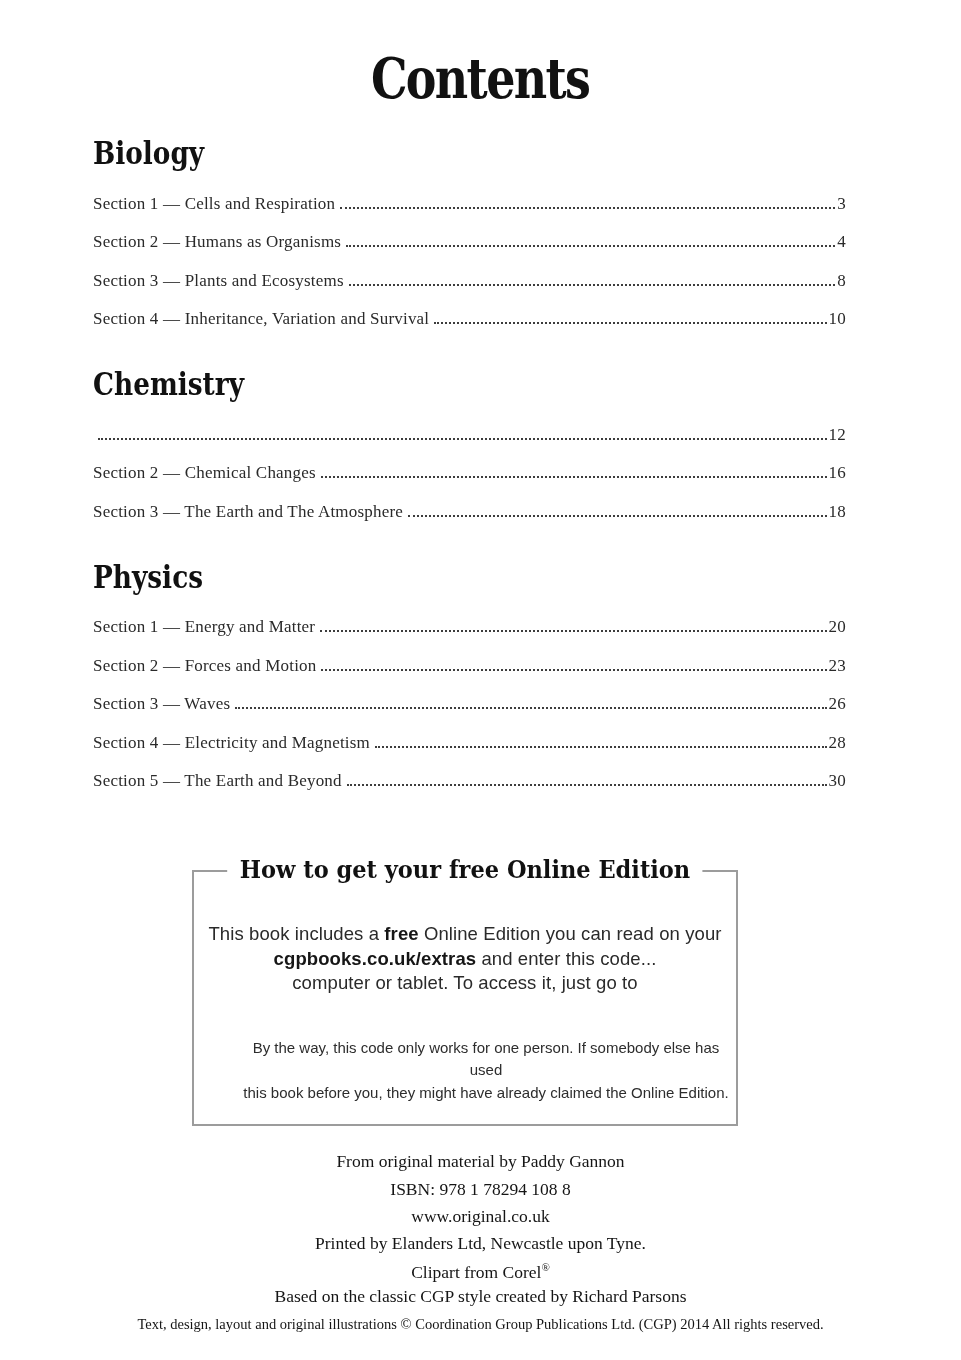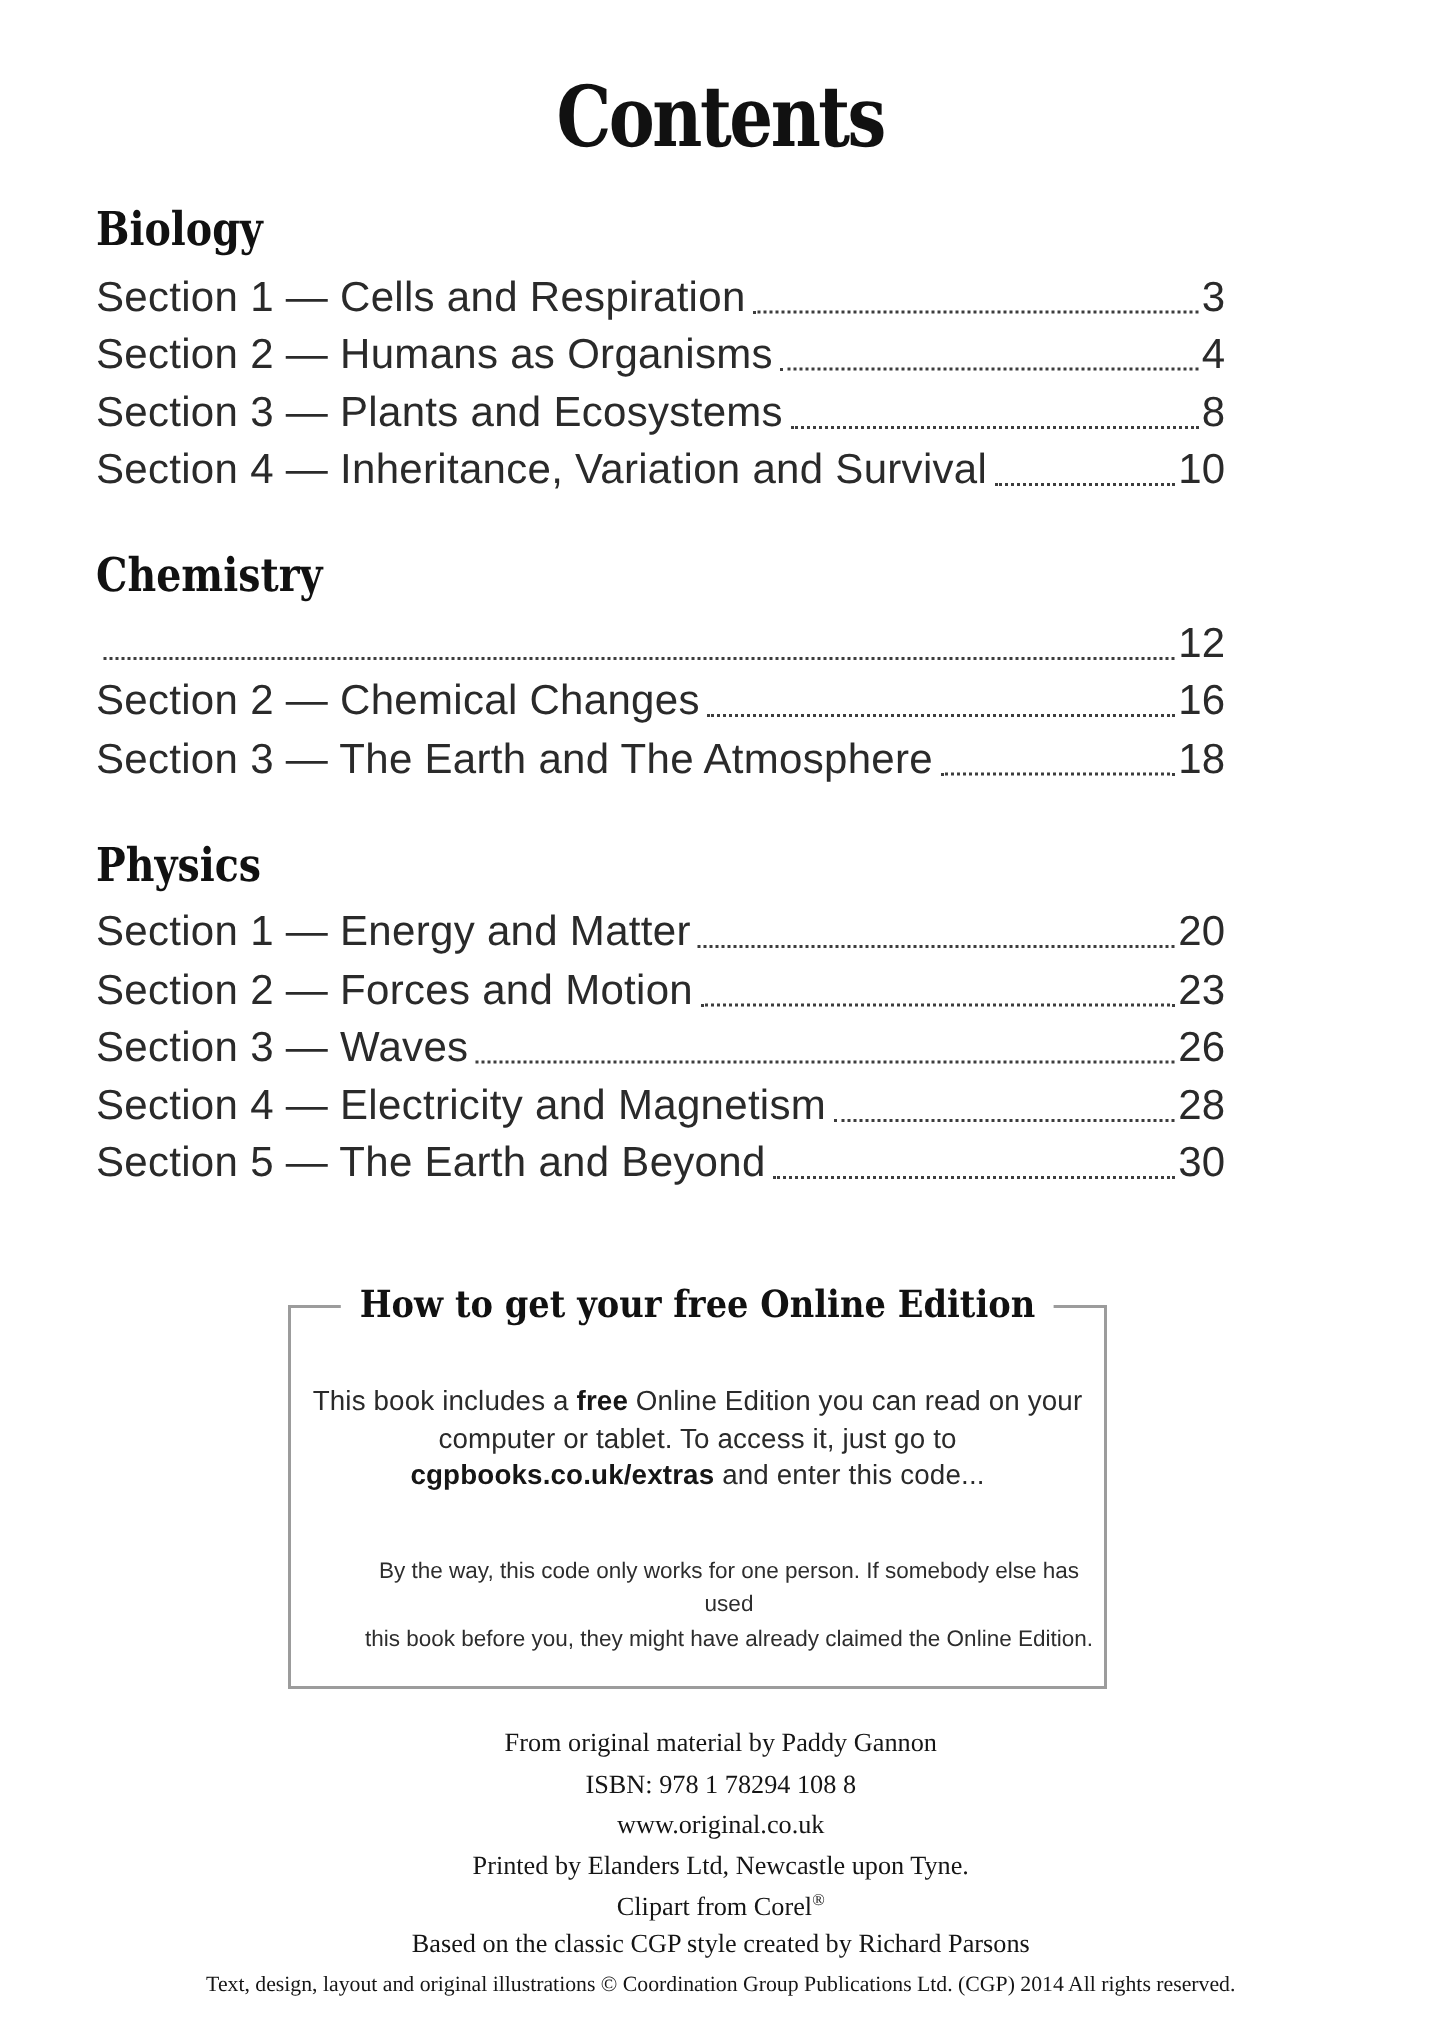--- a/index.html
+++ b/index.html
@@ -20,40 +20,41 @@
     font-family: "DejaVu Serif", serif;
     font-weight: bold;
     font-size: 56px;
     line-height: 1;
     letter-spacing: -2px;
     color: #111;
   }
   .title .squeeze { display: inline-block; transform: scaleX(0.82); transform-origin: 50% 50%; }
 
   
-  .toc { margin-left: 64px; width: 753px; }
+  .toc { margin-left: 93px; width: 753px; }
   .subject-heading {
     font-family: "DejaVu Serif", serif;
     font-weight: bold;
     font-size: 31px;
     line-height: 1;
     margin: 0;
     padding: 0;
     color: #111;
   }
   .subject-heading .squeeze { display: inline-block; transform: scaleX(0.85); transform-origin: 0 50%; }
   .subject-block { margin-bottom: 14px; }
   .subject-block .rows { margin-top: 6px; }
   .row {
     display: flex;
     align-items: flex-end;
     height: 38.5px;
-    font-size: 28px;
+    font-size: 17px;
     color: #2a2a2a;
     letter-spacing: 0.2px;
+    font-family: Liberation Serif, serif;
   }
   .row .lbl { white-space: nowrap; }
   .row .dots {
     flex: 1;
     border-bottom: 2px dotted #3d3d3d;
     margin: 0 2px 5px 5px;
     min-width: 20px;
   }
   .row .pg { white-space: nowrap; }
   .subject-gap { height: 26px; }
@@ -203,22 +204,22 @@
         </div>
       </div>
     </div>
 
   </section>
 
   <div class="online-box">
     <h3 class="box-heading">How to get your free Online Edition</h3>
     <div class="box-body">
       <div><span>This book includes a </span><strong>free</strong><span> Online Edition you can read on your</span></div>
+      <div><strong>cgpbooks.co.uk/extras</strong><span> and enter this code...</span></div>
       <div><span>computer or tablet.  To access it, just go to</span></div>
-      <div><strong>cgpbooks.co.uk/extras</strong><span> and enter this code...</span></div>
     </div>
     <div class="box-note">
       <div>By the way, this code only works for one person.  If somebody else has used</div>
       <div>this book before you, they might have already claimed the Online Edition.</div>
     </div>
   </div>
 
   <div class="footer">
     <div class="fline">From original material by Paddy Gannon</div>
     <div class="fline">ISBN: 978 1 78294 108 8</div>

